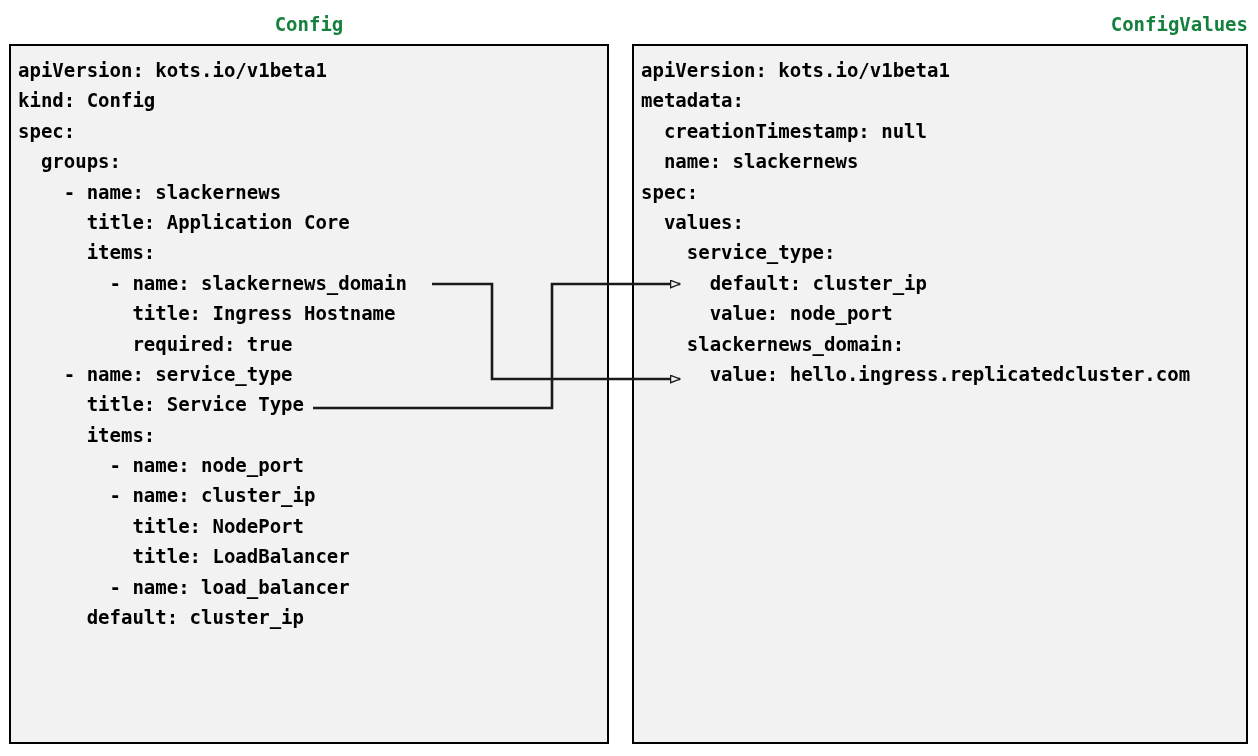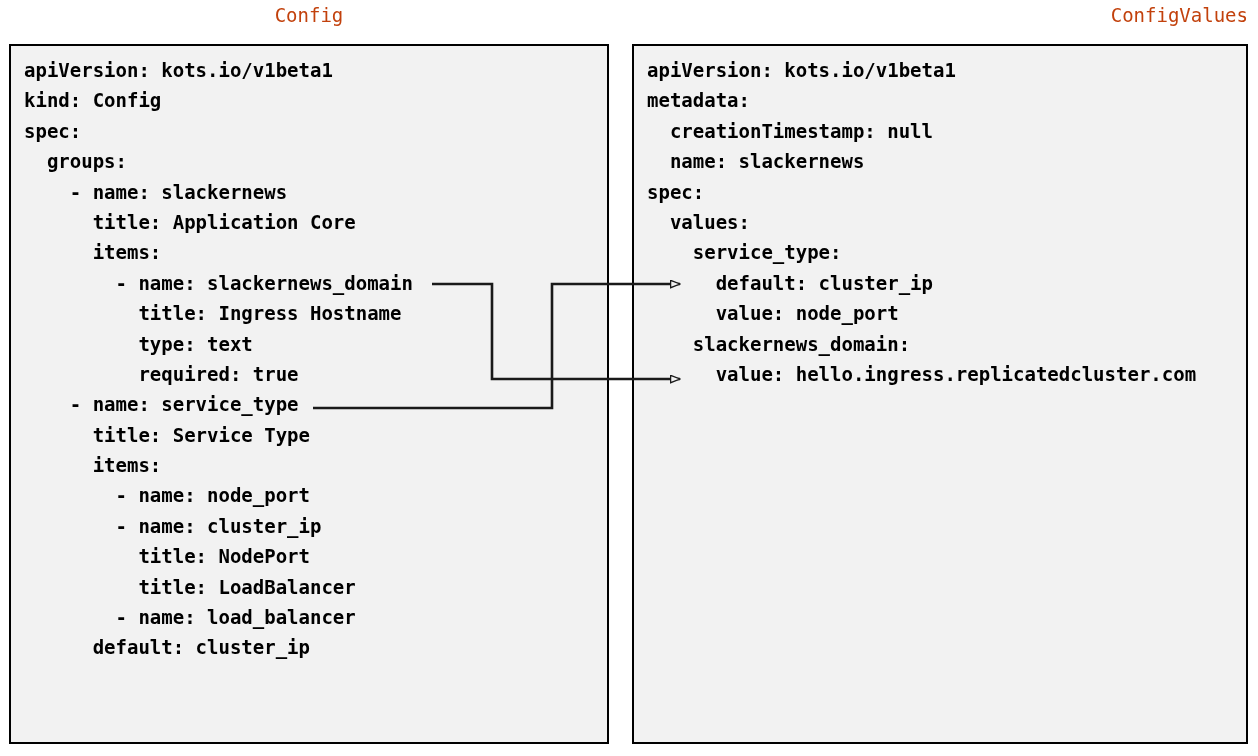--- a/index.html
+++ b/index.html
@@ -16,46 +16,46 @@
   }
 
   .diagram {
     position: absolute;
     inset: 0;
   }
 
   
   .col-title {
     position: absolute;
-    top: 4px;
+    top: 13px;
     font-family: "DejaVu Sans Mono", "Liberation Mono", monospace;
     font-size: 19px;
-    font-weight: normal;
-    color: #c2410c;
+    font-weight: bold;
+    color: #15803d;
     text-align: center;
     letter-spacing: 0px;
     white-space: nowrap;
   }
   #title-config  { left: 9px;   width: 600px; }
   #title-values  { left: 632px; width: 616px; text-align: right; }
 
   
   .panel {
     position: absolute;
     background: #f2f2f2;
     border: 2px solid #000000;
     box-sizing: border-box;
     overflow: hidden;
   }
   #panel-config  { left: 9px;   top: 44px; width: 600px; height: 700px; }
   #panel-values  { left: 632px; top: 44px; width: 616px; height: 700px; }
 
   .code-block {
     position: absolute;
-    left: 13px;
+    left: 7px;
     top: 9px;
     margin: 0;
     padding: 0;
   }
 
   .code-line {
     font-family: "DejaVu Sans Mono", "Liberation Mono", monospace;
     font-size: 19px;
     font-weight: bold;
     line-height: 30.4px;
@@ -87,21 +87,20 @@
     <div class="code-block" id="config-code">
         <div class="code-line">apiVersion: kots.io/v1beta1</div>
         <div class="code-line">kind: Config</div>
         <div class="code-line">spec:</div>
         <div class="code-line">  groups:</div>
         <div class="code-line">    - name: slackernews</div>
         <div class="code-line">      title: Application Core</div>
         <div class="code-line">      items:</div>
         <div class="code-line">        - name: slackernews_domain</div>
         <div class="code-line">          title: Ingress Hostname</div>
-        <div class="code-line">          type: text</div>
         <div class="code-line">          required: true</div>
         <div class="code-line">    - name: service_type</div>
         <div class="code-line">      title: Service Type</div>
         <div class="code-line">      items:</div>
         <div class="code-line">        - name: node_port</div>
         <div class="code-line">        - name: cluster_ip</div>
         <div class="code-line">          title: NodePort</div>
         <div class="code-line">          title: LoadBalancer</div>
         <div class="code-line">        - name: load_balancer</div>
         <div class="code-line">      default: cluster_ip</div>

